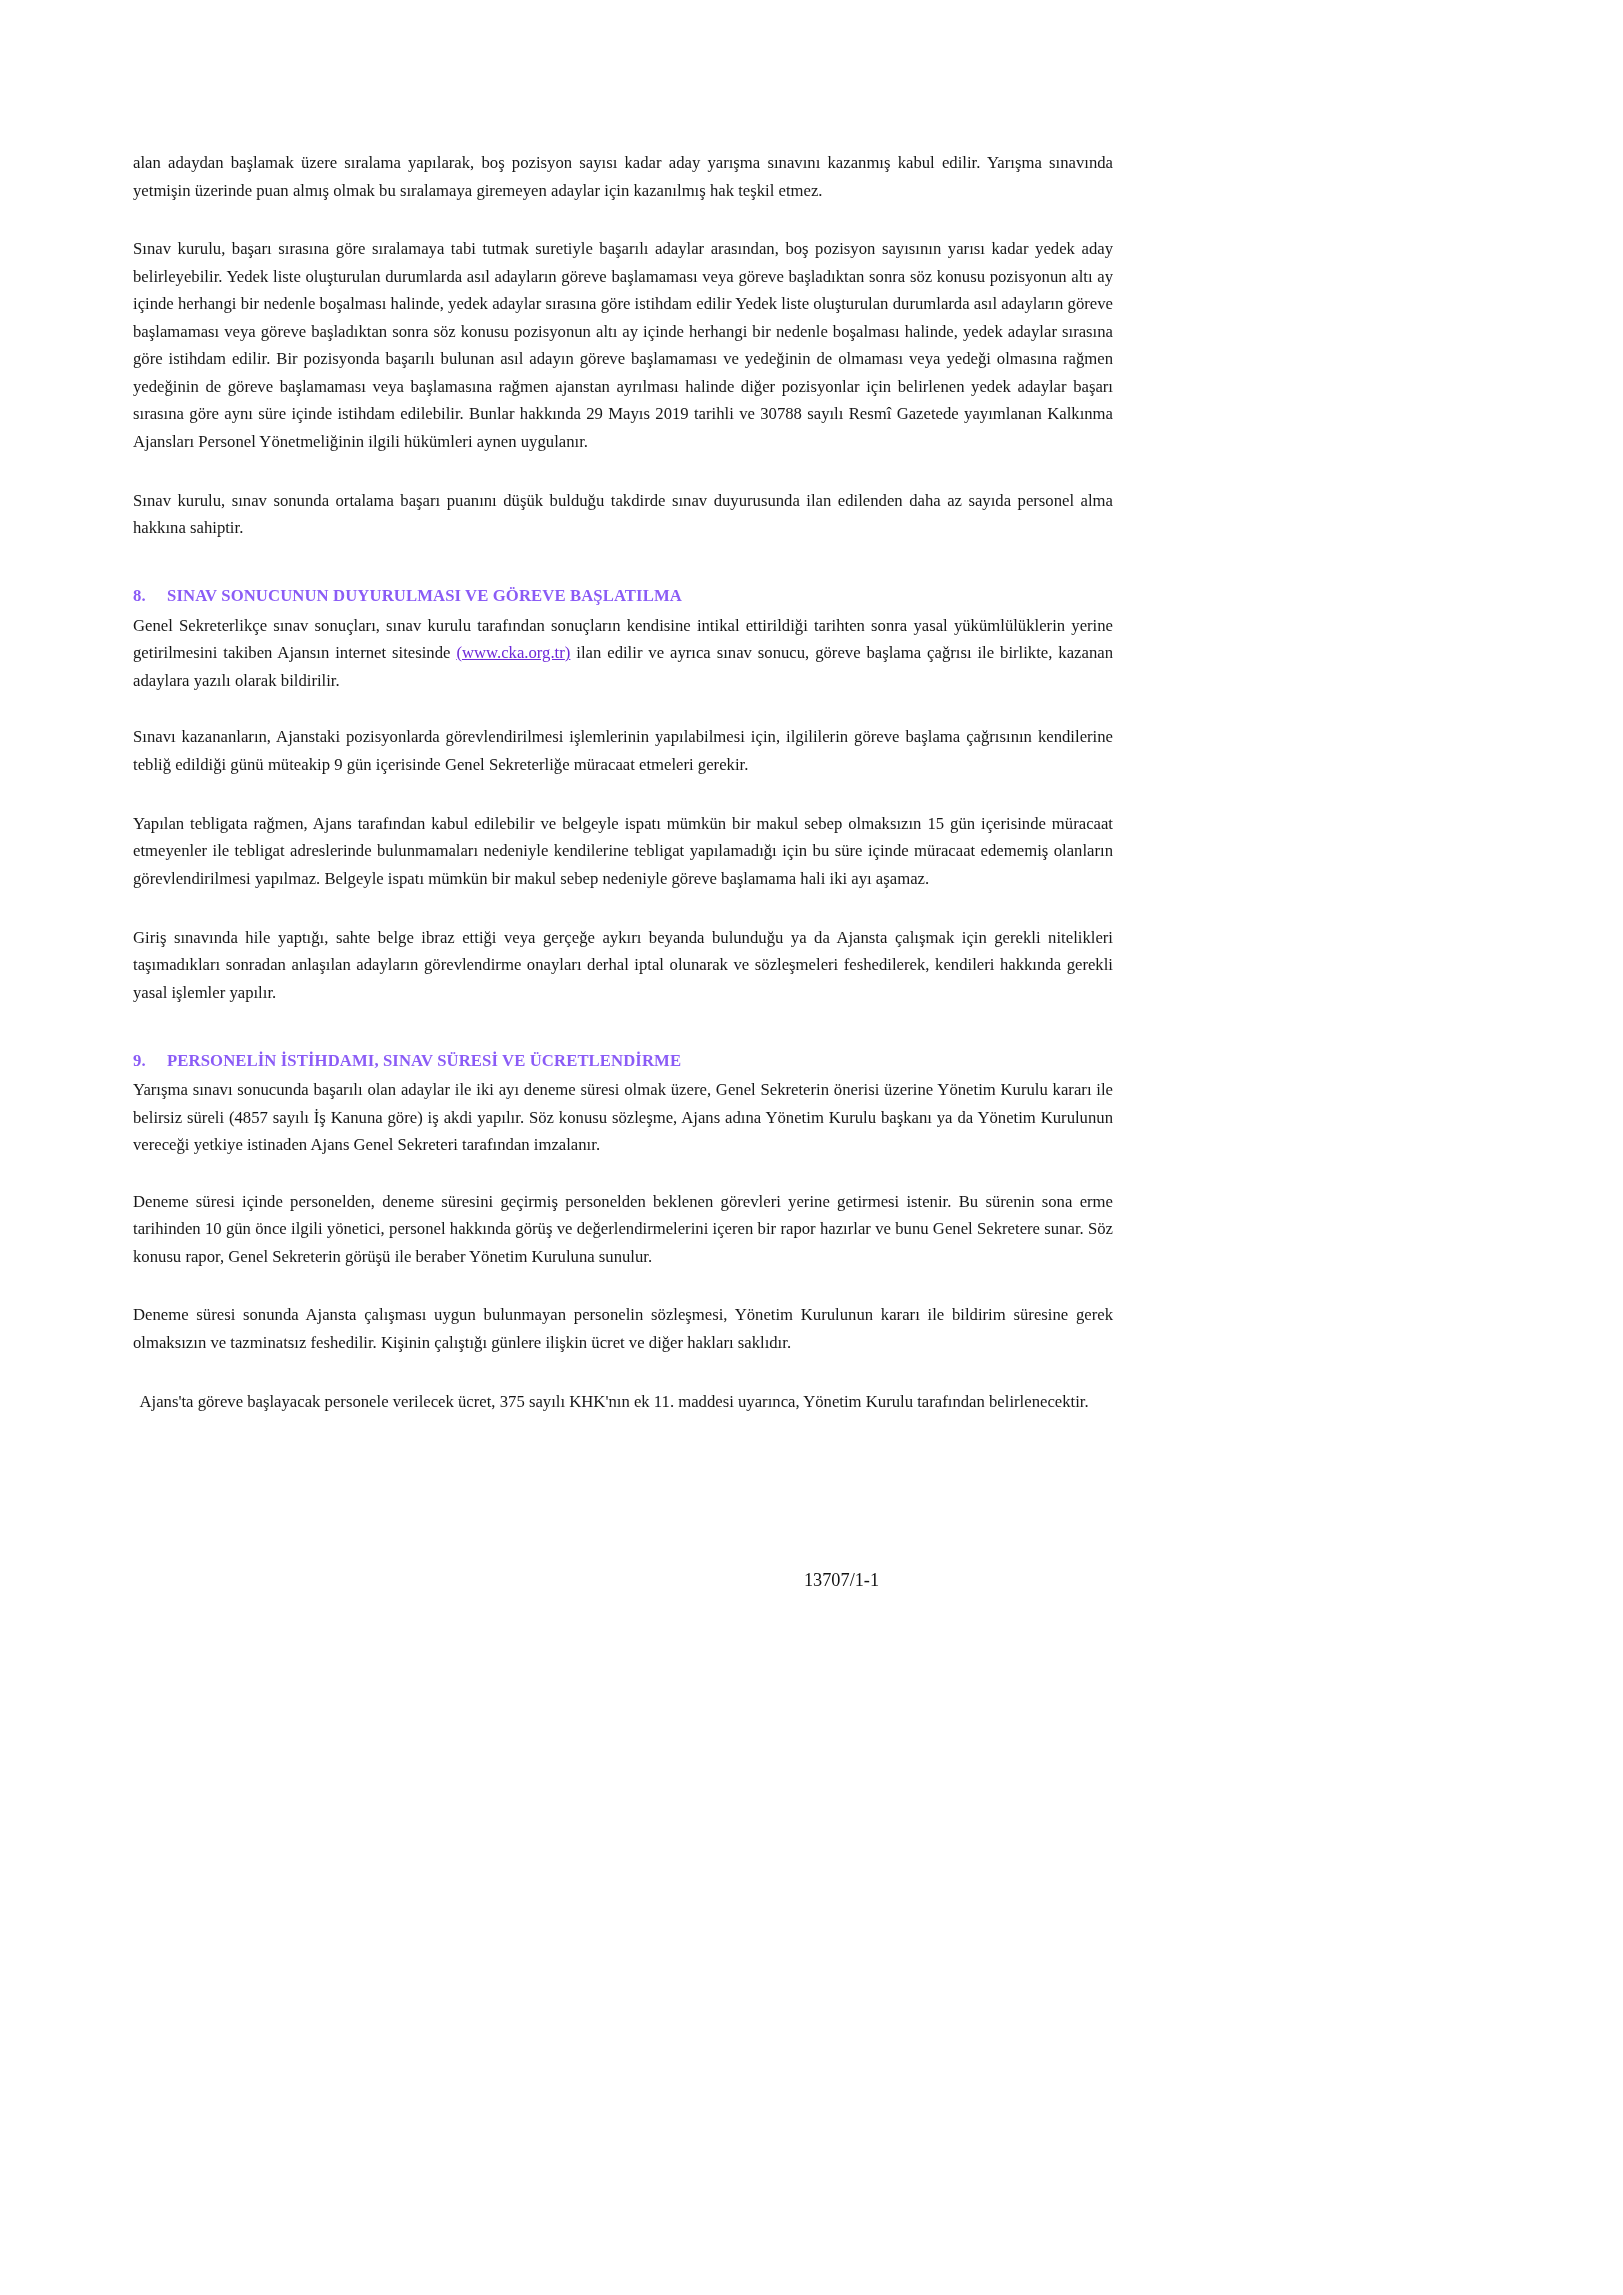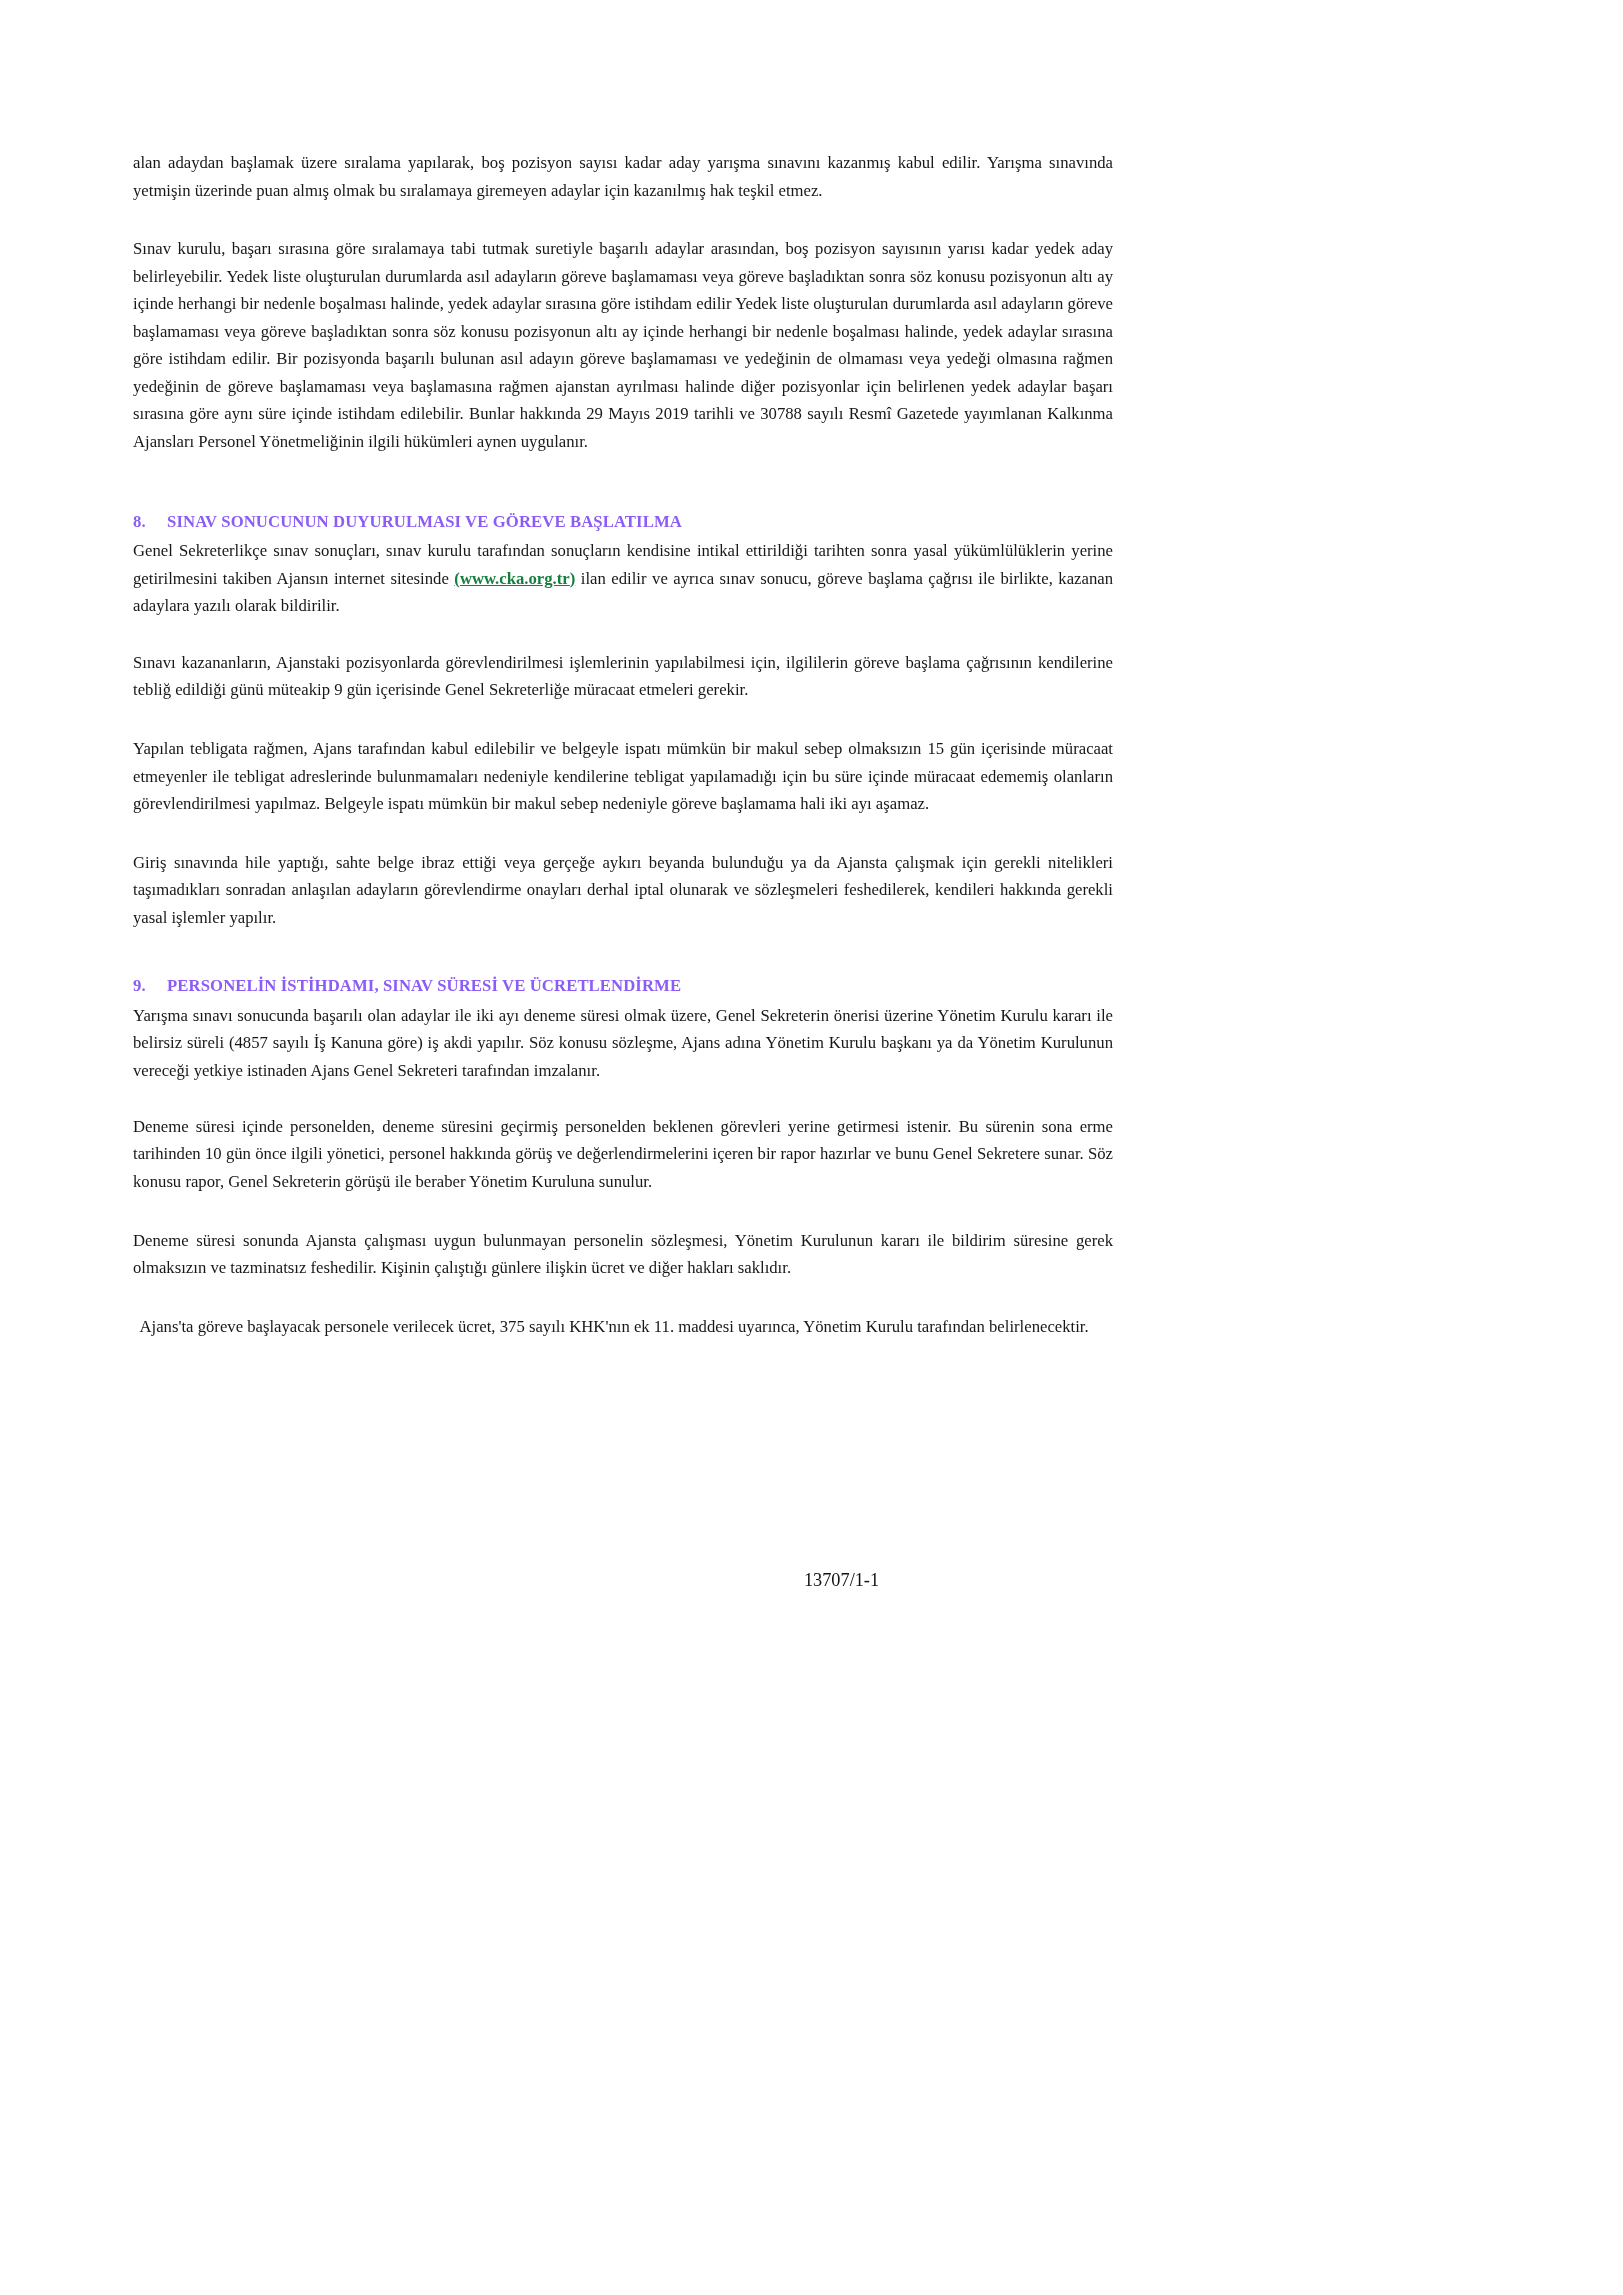--- a/index.html
+++ b/index.html
@@ -73,24 +73,24 @@
     display: inline-block;
     width: 34px;
   }
 
   .heading .htext {
     display: inline;
   }
 
   
   .weblink {
-    font-weight: bold;
+    font-weight: normal;
     text-decoration: underline;
     text-underline-offset: 1.3px;
-    color: #15803d;
+    color: #6d28d9;
   }
 
   
   .footer-code {
     position: absolute;
     left: 0;
     top: 1567px;
     width: 1623px;
     text-align: center;
     font-size: 18.3px;
@@ -112,20 +112,21 @@
   <div class="content">
 
     <p class="para">alan adaydan başlamak üzere sıralama yapılarak, boş pozisyon sayısı kadar aday yarışma sınavını kazanmış kabul edilir. Yarışma sınavında yetmişin üzerinde puan almış olmak bu sıralamaya giremeyen adaylar için kazanılmış hak teşkil etmez.</p>
 
     <div class="gap-sm"></div>
 
     <p class="para">Sınav kurulu, başarı sırasına göre sıralamaya tabi tutmak suretiyle başarılı adaylar arasından, boş pozisyon sayısının yarısı kadar yedek aday belirleyebilir. Yedek liste oluşturulan durumlarda asıl adayların göreve başlamaması veya göreve başladıktan sonra söz konusu pozisyonun altı ay içinde herhangi bir nedenle boşalması halinde, yedek adaylar sırasına göre istihdam edilir Yedek liste oluşturulan durumlarda asıl adayların göreve başlamaması veya göreve başladıktan sonra söz konusu pozisyonun altı ay içinde herhangi bir nedenle boşalması halinde, yedek adaylar sırasına göre istihdam edilir. Bir pozisyonda başarılı bulunan asıl adayın göreve başlamaması ve yedeğinin de olmaması veya yedeği olmasına rağmen yedeğinin de göreve başlamaması veya başlamasına rağmen ajanstan ayrılması halinde diğer pozisyonlar için belirlenen yedek adaylar başarı sırasına göre aynı süre içinde istihdam edilebilir. Bunlar hakkında 29 Mayıs 2019 tarihli ve 30788 sayılı Resmî Gazetede yayımlanan Kalkınma Ajansları Personel Yönetmeliğinin ilgili hükümleri aynen uygulanır.</p>
 
     <div class="gap-sm"></div>
 
+    <p class="para">Sınav kurulu, sınav sonunda ortalama başarı puanını düşük bulduğu takdirde sınav duyurusunda ilan edilenden daha az sayıda personel alma hakkına sahiptir.</p>
 
     <div class="gap-md"></div>
 
     <h2 class="heading">
       <span class="num">8.</span><span class="htext">SINAV SONUCUNUN DUYURULMASI VE GÖREVE BAŞLATILMA</span>
     </h2>
 
     <p class="para tight"><span>Genel Sekreterlikçe sınav sonuçları, sınav kurulu tarafından sonuçların kendisine intikal ettirildiği tarihten sonra yasal yükümlülüklerin yerine getirilmesini takiben Ajansın internet sitesinde </span><span class="weblink"><span>(</span><span>www.cka.org.tr</span><span>)</span></span><span> ilan edilir ve ayrıca sınav sonucu, göreve başlama çağrısı ile birlikte, kazanan adaylara yazılı olarak bildirilir.</span></p>
 
     <div class="gap-sm"></div>

